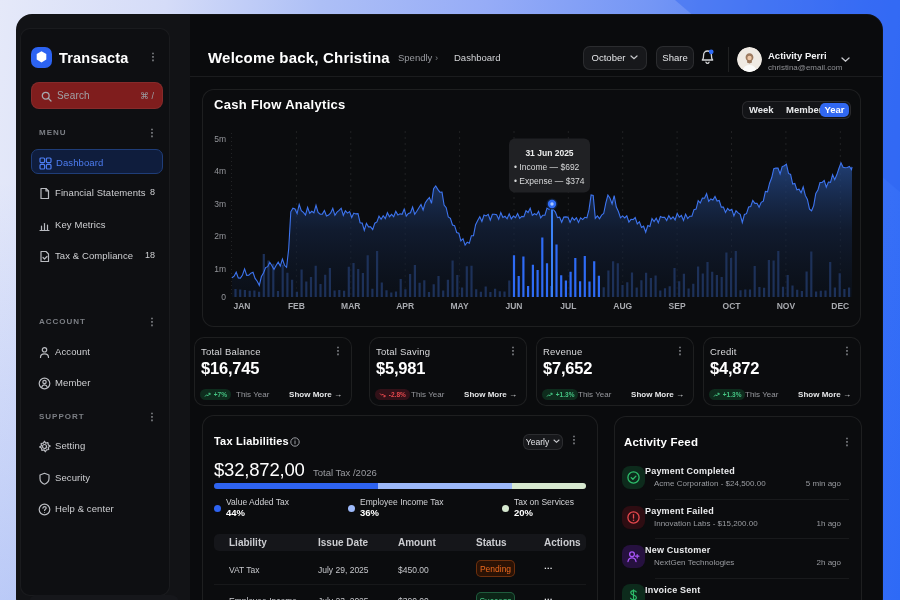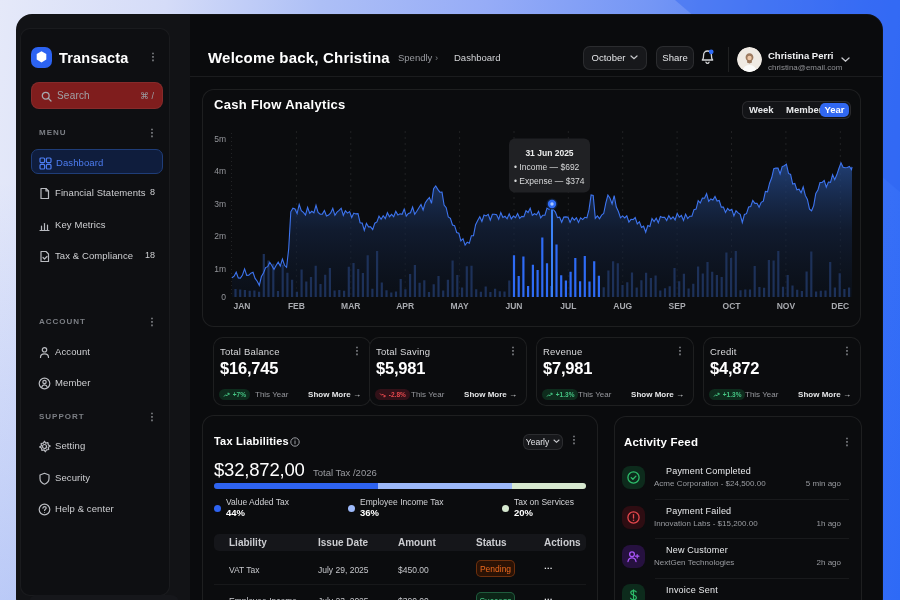--- a/index.html
+++ b/index.html
@@ -31,21 +31,21 @@
 .scval{position:absolute;left:6px;top:21px;font-size:16.5px;font-weight:bold;color:#fff;letter-spacing:-.2px;}
 .pill{position:absolute;left:5px;top:51px;height:11px;border-radius:6px;font-size:6.5px;font-weight:bold;line-height:11px;padding:0 4px;}
 .pill svg{vertical-align:-0.5px;margin-right:1px;}
 .pgreen{background:#0e2c1d;color:#45c483;}
 .pred{background:#321118;color:#e5484d;}
 .tyear{position:absolute;left:41px;top:51px;font-size:8px;color:#97999e;line-height:11px;}
 .smore{position:absolute;right:9px;top:51px;font-size:8px;font-weight:bold;color:#e6e7e9;line-height:11px;}
 .thead{position:absolute;font-size:10px;font-weight:bold;color:#cbccd0;line-height:17px;}
 .tcell{position:absolute;font-size:8.5px;color:#c6c7cb;}
 .aicon{position:absolute;left:7px;width:23px;height:23px;border-radius:8px;}
-.atit{position:absolute;left:51px;font-size:9px;font-weight:normal;color:#eaebed;letter-spacing:.2px;}
+.atit{position:absolute;left:30px;font-size:9px;font-weight:bold;color:#eaebed;letter-spacing:.2px;}
 .asub{position:absolute;left:39px;font-size:8px;color:#9a9ca1;}
 .atime{position:absolute;right:20px;font-size:8px;color:#9a9ca1;text-align:center;}
 .asep{position:absolute;left:40px;right:12px;height:1px;background:rgba(255,255,255,.06);}
 .leg{position:absolute;top:81px;}
 .legd{position:absolute;left:0;top:8px;width:7px;height:7px;border-radius:50%;}
 .legt{position:absolute;left:12px;top:0;font-size:8.5px;color:#d2d3d6;white-space:nowrap;}
 .legp{position:absolute;left:12px;top:10px;font-size:9.5px;font-weight:bold;color:#fff;}
 </style>
 </head>
 <body>
@@ -64,21 +64,21 @@
         <path d="M6 13.2c.3.8.8 1.2 1.5 1.2s1.2-.4 1.5-1.2" fill="none" stroke="#d4d5d8" stroke-width="1.3" stroke-linecap="round"></path>
         <circle cx="11.2" cy="2.8" r="2.4" fill="#2f6bf5"></circle>
       </svg>
 <div style="position:absolute;left:538px;top:32px;width:1px;height:25px;background:rgba(255,255,255,.09);"></div>
 <svg width="25" height="25" viewBox="0 0 25 25" style="position:absolute;left:547px;top:32px;border-radius:50%;overflow:hidden">
         <circle cx="12.5" cy="12.5" r="12.5" fill="#efeae3"></circle>
         <path d="M12.5 6.2c2.3 0 3.9 1.7 3.9 4 0 1.5-.6 2.8-1.6 3.5l.2 1.9-2.5.8-2.5-.8.2-1.9c-1-.7-1.6-2-1.6-3.5 0-2.3 1.6-4 3.9-4z" fill="#9c7a5f"></path>
         <circle cx="12.5" cy="11" r="2.2" fill="#ecc6a6"></circle>
         <path d="M5.8 22.8c.9-3.3 3.5-4.8 6.7-4.8s5.8 1.5 6.7 4.8a12.5 12.5 0 0 1-13.4 0z" fill="#fbfbfa"></path>
       </svg>
-<div style="position:absolute;left:578px;top:35px;font-size:9.5px;font-weight:bold;color:#f2f3f5;letter-spacing:0;">Christina Perri</div>
+<div style="position:absolute;left:578px;top:35px;font-size:9.5px;font-weight:bold;color:#f2f3f5;letter-spacing:0;">Activity Perri</div>
 <div style="position:absolute;left:578px;top:48px;font-size:8px;color:#8f9094;">christina@email.com</div>
 <svg width="9" height="6" viewBox="0 0 9 6" style="position:absolute;left:651px;top:42px">
         <path d="M1 1l3.5 3.2L8 1" fill="none" stroke="#c9cace" stroke-width="1.3" stroke-linecap="round"></path>
       </svg>
 <div style="position:absolute;left:0;top:61px;width:692px;height:1px;background:rgba(255,255,255,.07);"></div>
 <div class="card" style="left:12px;top:74px;width:659px;height:238px;">
 <svg width="659" height="238" viewBox="202 89 659 238" style="position:absolute;left:-1px;top:-1px">
 <defs>
 <linearGradient id="ag" x1="0" y1="0" x2="0" y2="1">
 <stop offset="0" stop-color="#264c8f" stop-opacity=".78"></stop>
@@ -129,21 +129,21 @@
 <text x="514" y="170" font-size="8.5" fill="#d8d9da" font-family="Liberation Sans">• Income — $692</text>
 <text x="514" y="183.5" font-size="8.5" fill="#d8d9da" font-family="Liberation Sans">• Expense — $374</text>
 </svg>
 <div style="position:absolute;left:11px;top:7px;font-size:13px;font-weight:bold;color:#fff;letter-spacing:.3px;">Cash Flow Analytics</div>
 <div style="position:absolute;left:539px;top:11px;width:109px;height:18px;background:#131417;border:1px solid rgba(255,255,255,.10);border-radius:6px;">
 <span style="position:absolute;left:6px;top:0;line-height:16px;font-size:9.5px;font-weight:bold;color:#e8e9eb;">Week</span>
 <span style="position:absolute;left:43px;top:0;line-height:16px;font-size:9.5px;font-weight:bold;color:#e8e9eb;">Member</span>
 <span style="position:absolute;right:1px;top:1px;width:29px;height:14px;background:#3168f1;border-radius:5px;font-size:9.5px;font-weight:bold;color:#fff;text-align:center;line-height:14px;">Year</span>
 </div>
 </div>
-<div class="scard" style="left:23px;">
+<div class="scard" style="left:4px;">
 <div class="sclab">Total Balance</div>
 <span class="dots" style="right:8px;top:8px;color:#8a8c91">⋮</span>
 <div class="scval">$16,745</div>
 <div class="pill pgreen"><svg width="7" height="6" viewBox="0 0 7 6">
             <path d="M1 4.5l1.7-1.7 1.2 1L6 1.6" fill="none" stroke="#45c483" stroke-width="1"></path>
             <path d="M4.4 1.3H6v1.6" fill="none" stroke="#45c483" stroke-width="1"></path>
           </svg> +7%</div>
 <div class="tyear">This Year</div>
 <div class="smore">Show More →</div>
 </div>
@@ -154,21 +154,21 @@
 <div class="pill pred"><svg width="7" height="6" viewBox="0 0 7 6">
             <path d="M1 1.5l1.7 1.7 1.2-1L6 4.4" fill="none" stroke="#e5484d" stroke-width="1"></path>
             <path d="M4.4 4.7H6V3.1" fill="none" stroke="#e5484d" stroke-width="1"></path>
           </svg> -2.8%</div>
 <div class="tyear">This Year</div>
 <div class="smore">Show More →</div>
 </div>
 <div class="scard" style="left:346px;">
 <div class="sclab">Revenue</div>
 <span class="dots" style="right:8px;top:8px;color:#8a8c91">⋮</span>
-<div class="scval">$7,981</div>
+<div class="scval">$7,652</div>
 <div class="pill pgreen"><svg width="7" height="6" viewBox="0 0 7 6">
             <path d="M1 4.5l1.7-1.7 1.2 1L6 1.6" fill="none" stroke="#45c483" stroke-width="1"></path>
             <path d="M4.4 1.3H6v1.6" fill="none" stroke="#45c483" stroke-width="1"></path>
           </svg> +1.3%</div>
 <div class="tyear">This Year</div>
 <div class="smore">Show More →</div>
 </div>
 <div class="scard" style="left:513px;">
 <div class="sclab">Credit</div>
 <span class="dots" style="right:8px;top:8px;color:#8a8c91">⋮</span>

